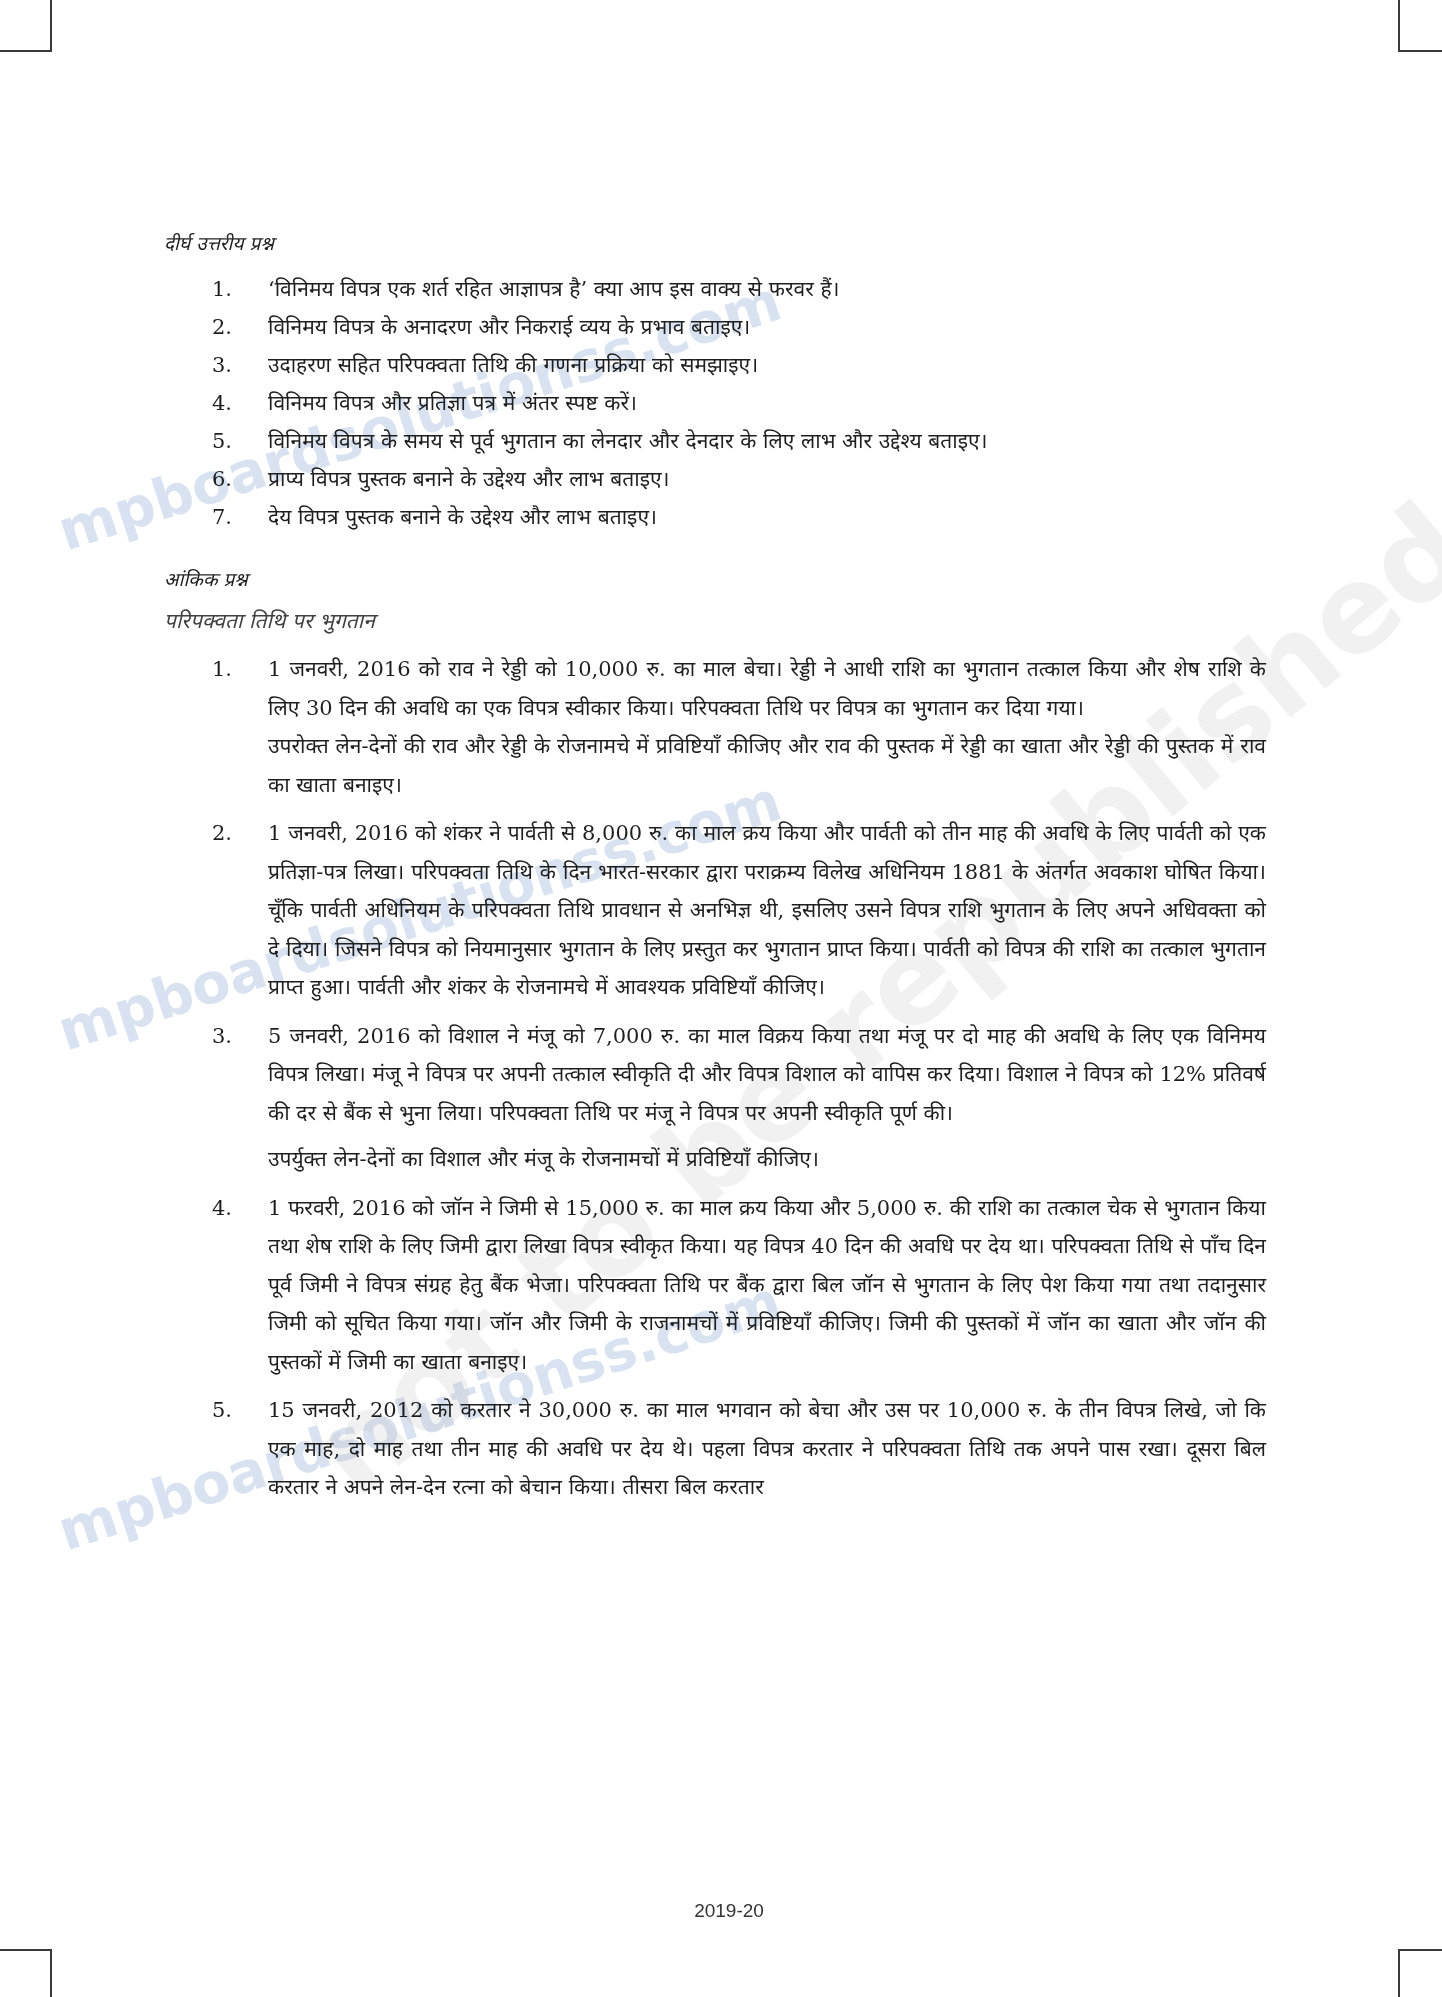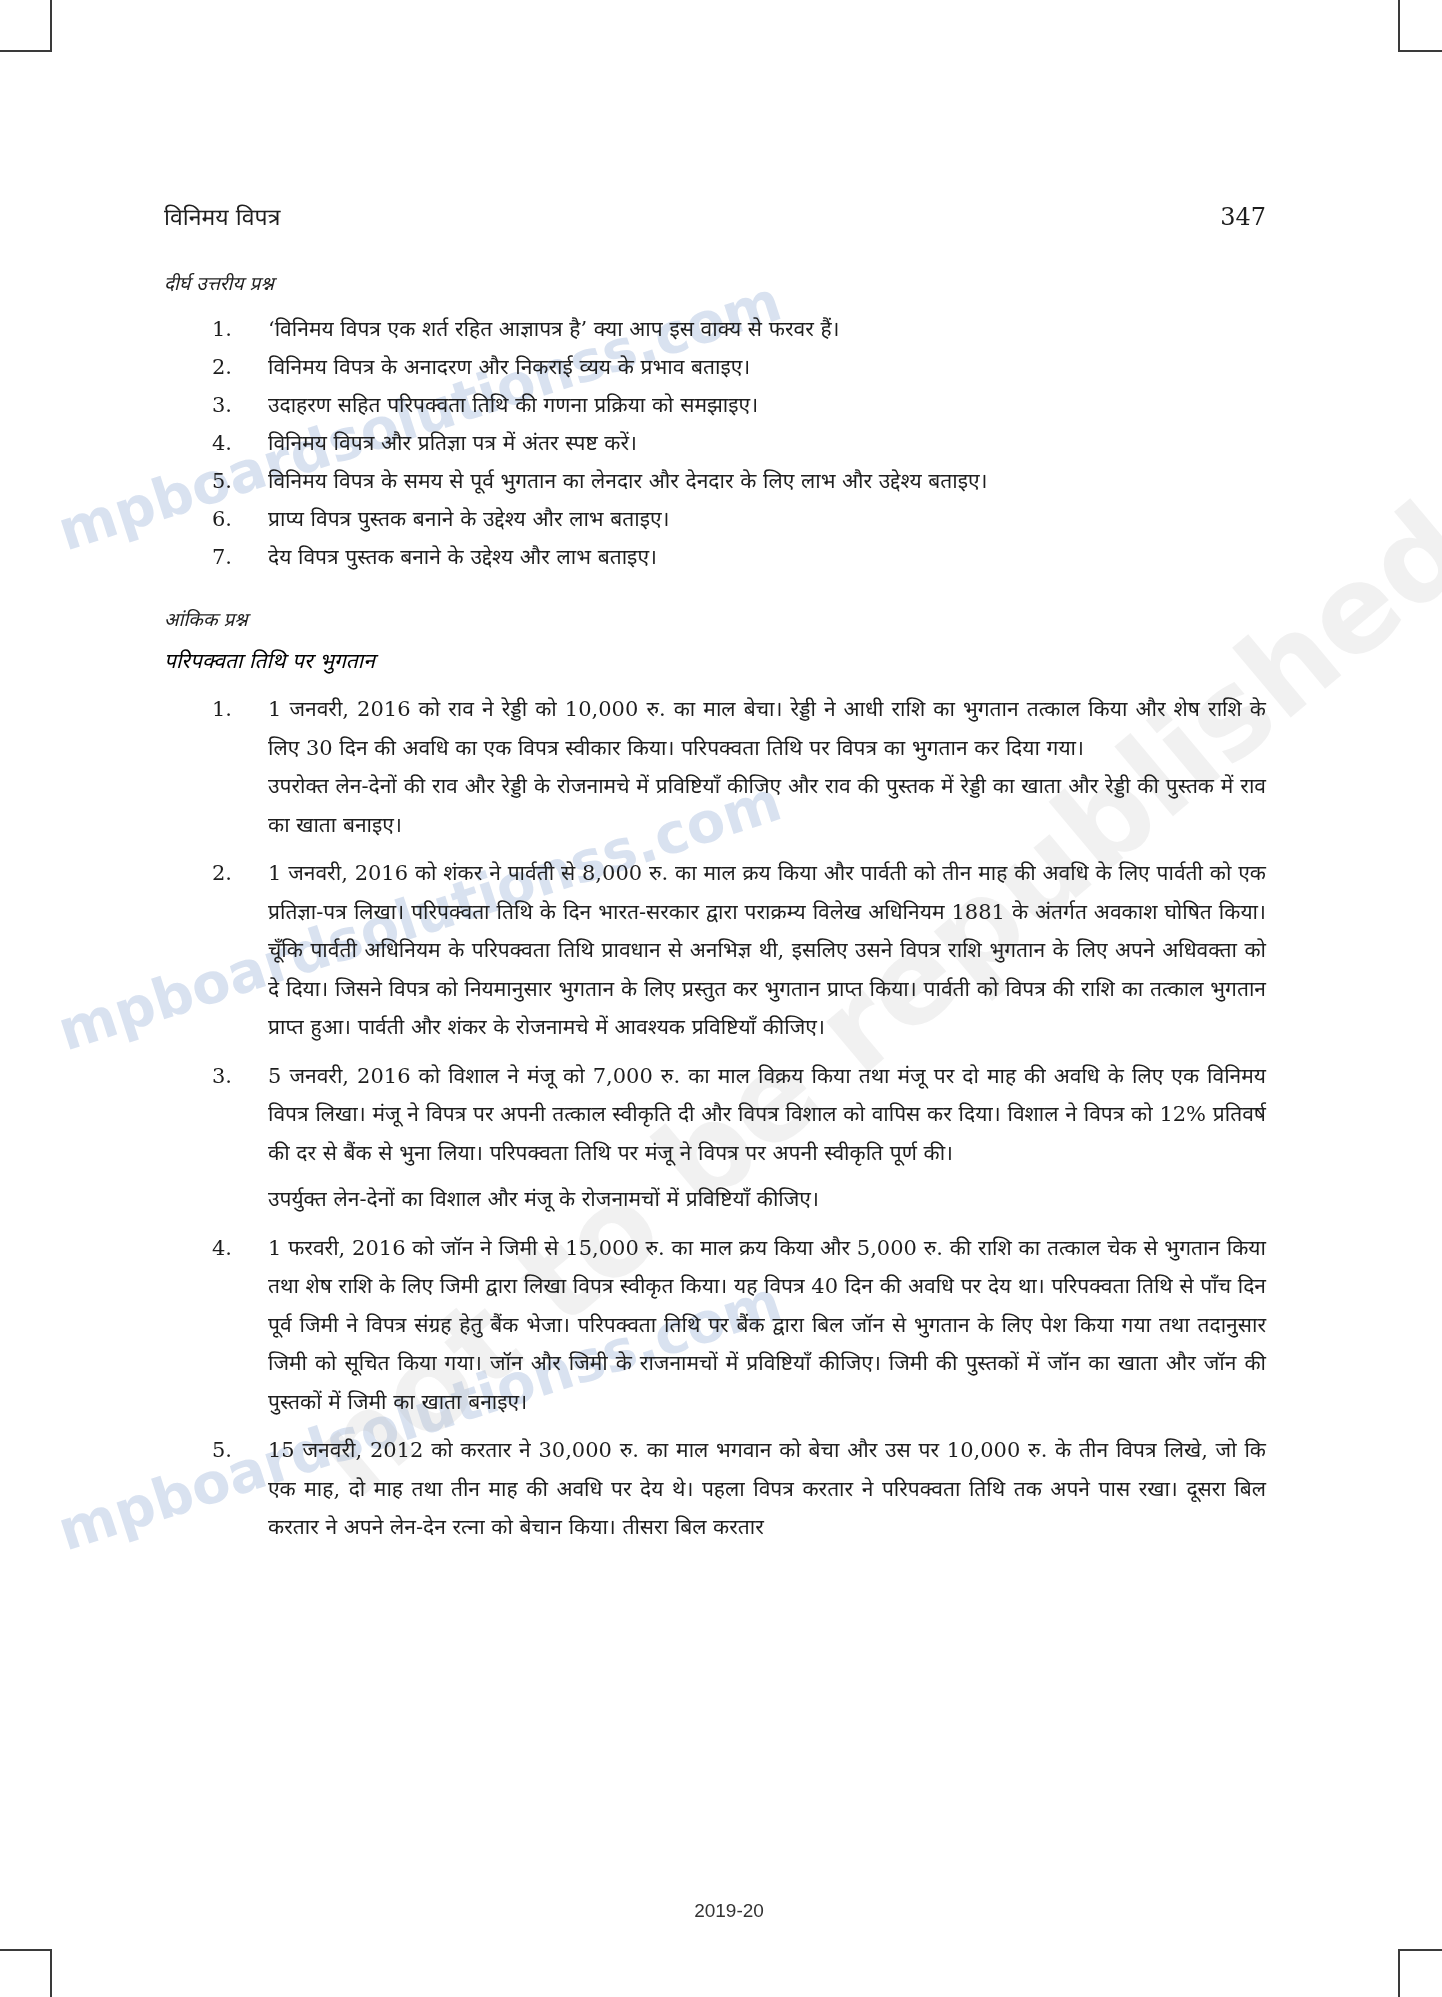--- a/index.html
+++ b/index.html
@@ -23,21 +23,21 @@
     position: absolute; font-family: "DejaVu Sans", sans-serif; font-weight: bold;
     color: rgba(190,190,190,0.22); font-size: 120px; white-space: nowrap;
     transform: rotate(-40deg); transform-origin: left center; pointer-events: none; z-index: 0;
   }
 
   .page { position: absolute; left: 164px; top: 200px; width: 1102px; z-index: 1; }
   .running-head { display: flex; justify-content: space-between; align-items: baseline; font-size: 23px; height: 40px; }
   .page-number { font-size: 24px; }
 
   .section-title { font-style: italic; font-size: 19px; margin: 30px 0 14px 0; }
-  .subsection-title { font-style: italic; font-size: 21px; margin: 14px 0 16px 0; color: #000000; }
+  .subsection-title { font-style: italic; font-size: 21px; margin: 14px 0 16px 0; color: #404040; }
 
   ol.q-list { list-style: none; margin: 0; padding: 0; }
   ol.q-list li { display: flex; font-size: 21px; line-height: 38px; }
   ol.q-list li .num { width: 56px; flex: 0 0 56px; padding-left: 48px; }
   .short-list li { line-height: 38.5px; }
 
   .num-list li { margin-bottom: 10px; }
   .num-list li .num { padding-left: 48px; width: 58px; flex: 0 0 58px; }
   .num-list .body { text-align: justify; width: 1000px; }
   .num-list .body p { margin: 0; line-height: 38.5px; text-align: justify; }
@@ -53,24 +53,20 @@
 <div class="crop tr"></div>
 <div class="crop bl"></div>
 <div class="crop br"></div>
 
 <div class="watermark" style="left:60px; top:500px; transform: rotate(-18deg);">mpboardsolutionss.com</div>
 <div class="watermark" style="left:60px; top:1000px; transform: rotate(-18deg);">mpboardsolutionss.com</div>
 <div class="watermark" style="left:60px; top:1500px; transform: rotate(-18deg);">mpboardsolutionss.com</div>
 <div class="stamp" style="left:330px; top:1400px;">not to be republished</div>
 
 <div class="page">
-  <div class="running-head">
-    <span>विनिमय विपत्र</span>
-    <span class="page-number">347</span>
-  </div>
 
   <div class="section-title">दीर्घ उत्तरीय प्रश्न</div>
   <ol class="q-list short-list">
     <li>
         <span class="num">1.</span>
         <span>‘विनिमय विपत्र एक शर्त रहित आज्ञापत्र है’ क्या आप इस वाक्य से फरवर हैं।</span>
       </li>
     <li>
         <span class="num">2.</span>
         <span>विनिमय विपत्र के अनादरण और निकराई व्यय के प्रभाव बताइए।</span>

